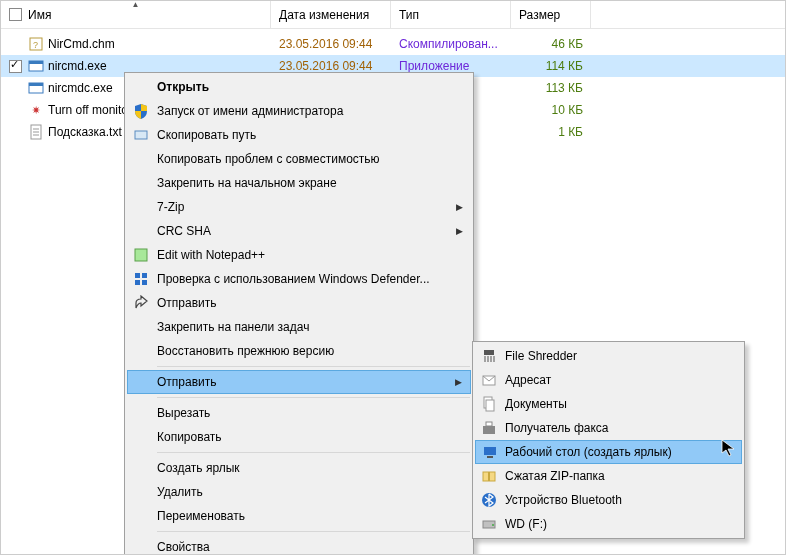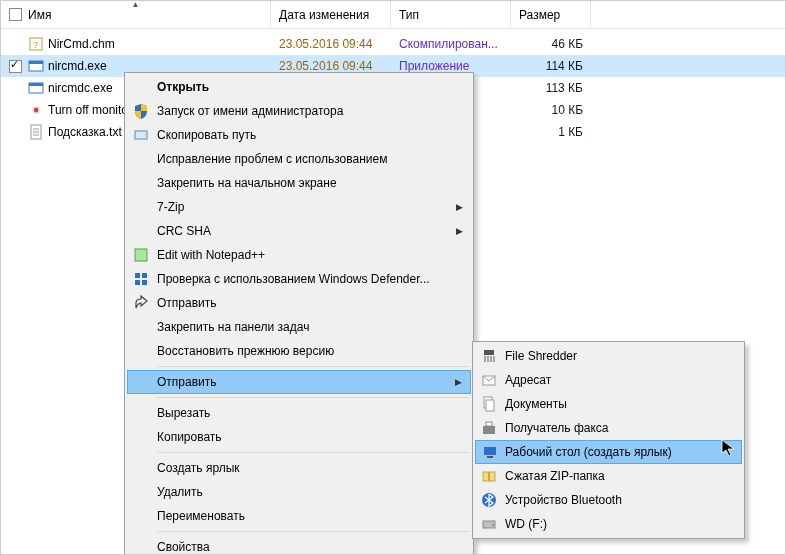--- a/index.html
+++ b/index.html
@@ -56,21 +56,21 @@
     height: 22px;
     align-items: center;
   }
   .file-row.selected {
     background: #cce8ff;
   }
   .file-row .cell { padding: 0 8px; white-space: nowrap; overflow: hidden; text-overflow: ellipsis; }
   .cell-name { width: 270px; display: flex; align-items: center; }
   .cell-date { width: 120px; color: #a16207; }
   .cell-type { width: 120px; color: #6d28d9; }
-  .cell-size { width: 80px; text-align: right; color: #0f172a; }
+  .cell-size { width: 80px; text-align: right; color: #4d7c0f; }
   .row-checkbox {
     width: 13px; height: 13px;
     border: 1px solid #888;
     margin-right: 6px;
     flex-shrink: 0;
     background: #fff;
     position: relative;
   }
   .row-checkbox.checked::after {
     content: "✓";
@@ -263,21 +263,21 @@
   </div>
   <div class="menu-item">
     <span class="menu-icon">
         <svg width="16" height="16">
           <rect x="2" y="4" width="12" height="8" fill="#d8e8f5" stroke="#5a8bbf"></rect>
         </svg>
       </span>
     <span>Скопировать путь</span>
   </div>
   <div class="menu-item">
-      <span>Исправление проблем с использованием</span>
+      <span>Копировать проблем с совместимостью</span>
     </div>
   <div class="menu-item">
       <span>Закрепить на начальном экране</span>
     </div>
   <div class="menu-item">
       <span>7-Zip</span>
       <span class="submenu-arrow">▶</span>
     </div>
   <div class="menu-item">
       <span>CRC SHA</span>

